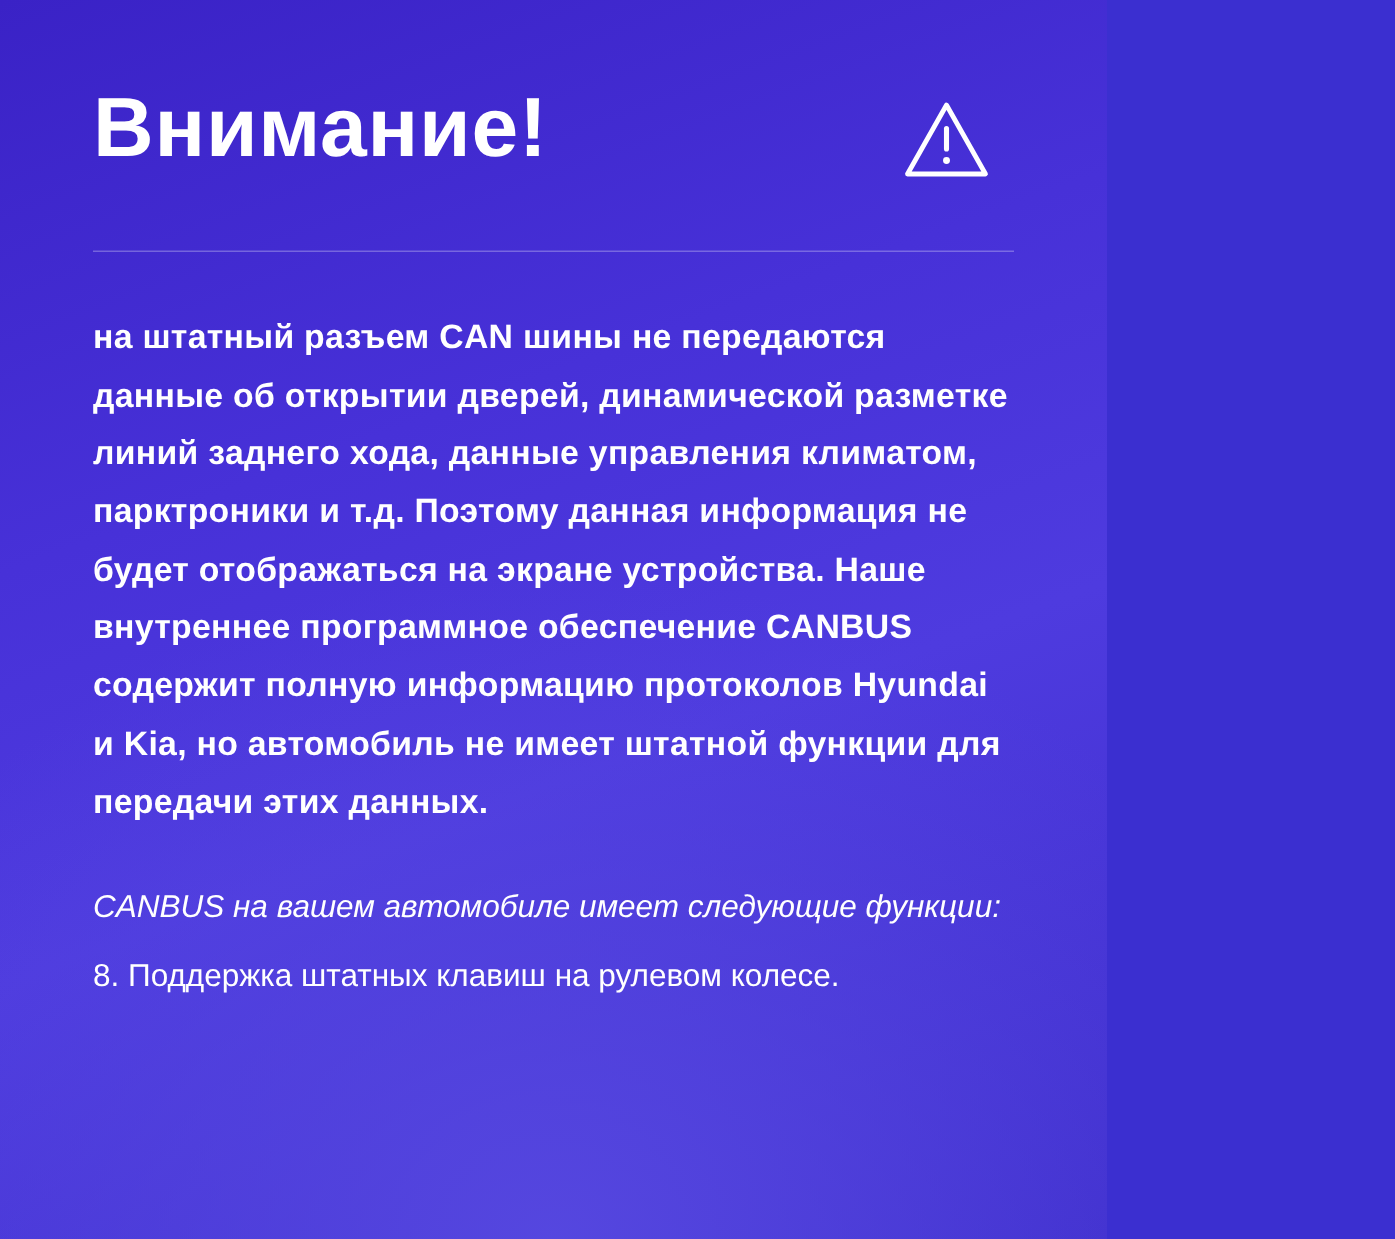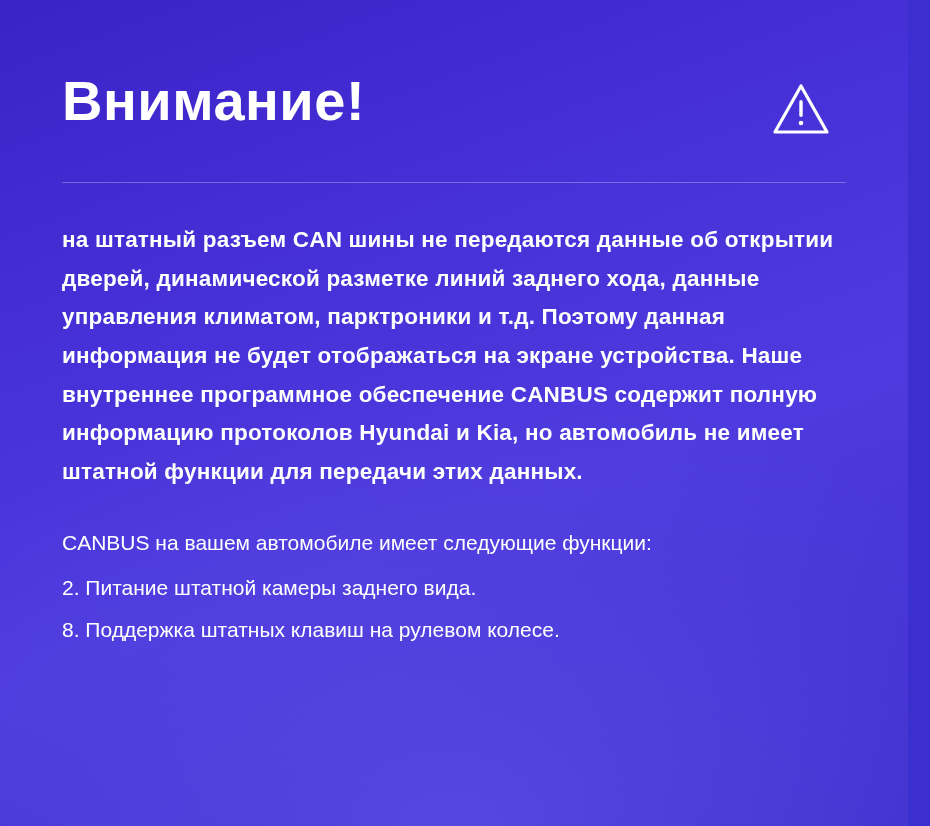--- a/index.html
+++ b/index.html
@@ -8,28 +8,28 @@
   }
   body {
     width: 930px;
     height: 826px;
     overflow: hidden;
     font-family: "Liberation Sans", sans-serif;
     background: #3b2fd0;
   }
   .poster {
     position: relative;
-    width: 908px;
+    width: 738px;
     height: 826px;
     box-sizing: border-box;
     background:
       radial-gradient(120% 90% at 50% 100%, rgba(86,72,224,0.95) 0%, rgba(60,44,196,0.0) 60%),
       linear-gradient(160deg, #3a22c6 0%, #4731d8 35%, #4e3bdf 60%, #3d2ccb 100%);
     color: #ffffff;
-    padding: 72px 62px 40px 62px;
+    padding: 56px 62px 40px 62px;
   }
   .header {
     display: flex;
     align-items: flex-start;
     justify-content: space-between;
   }
   .title {
     font-size: 56px;
     font-weight: bold;
     letter-spacing: 0.5px;
@@ -60,20 +60,21 @@
     font-weight: bold;
   }
   .features {
     margin-top: 34px;
   }
   .features-title {
     font-size: 21px;
     line-height: 1.6;
     color: #ffffff;
     margin: 0 0 12px 0;
+    font-style: italic;
   }
   .feature-item {
     font-size: 21px;
     line-height: 1.62;
     color: #ffffff;
     margin: 0 0 8px 0;
   }
 </style>
 </head>
 <body>
@@ -92,17 +93,16 @@
   </div>
 
   <div class="divider"></div>
 
   <div class="body-block">
     <p class="paragraph">на штатный разъем CAN шины не передаются данные об открытии дверей, динамической разметке линий заднего хода, данные управления климатом, парктроники и т.д. Поэтому данная информация не будет отображаться на экране устройства. Наше внутреннее программное обеспечение CANBUS содержит полную информацию протоколов Hyundai и Kia, но автомобиль не имеет штатной функции для передачи этих данных.</p>
   </div>
 
   <div class="features">
     <p class="features-title">CANBUS на вашем автомобиле имеет следующие функции:</p>
-    <p class="feature-item">2. Питание штатной камеры заднего вида.</p>
     <p class="feature-item">8. Поддержка штатных клавиш на рулевом колесе.</p>
   </div>
 
 </div>
 
 </body></html>

